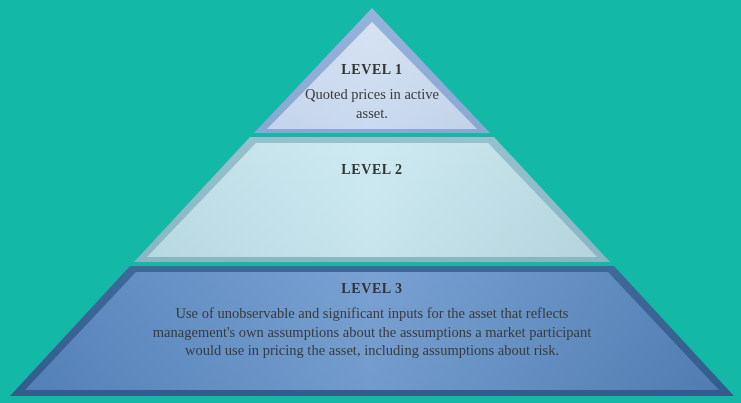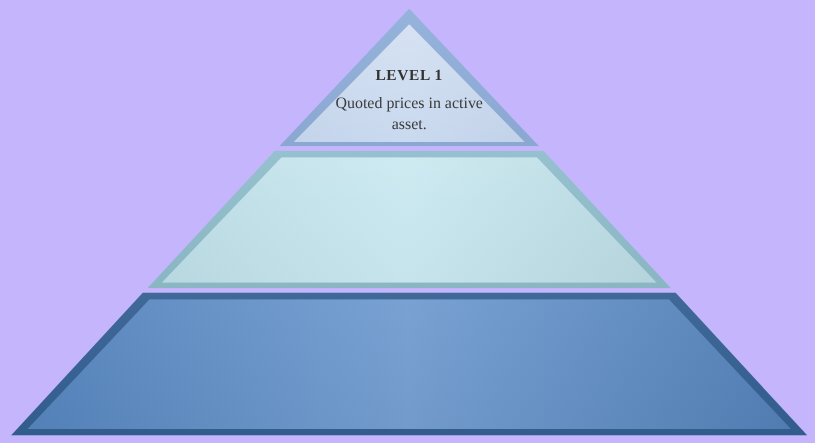--- a/index.html
+++ b/index.html
@@ -5,21 +5,21 @@
   html, body {
     margin: 0;
     padding: 0;
     background: #ffffff;
     font-family: "Liberation Serif", "DejaVu Serif", serif;
   }
   .stage {
     position: relative;
     width: 741px;
     height: 403px;
-    background: #c4b5fd;
+    background: #14b8a6;
     overflow: hidden;
   }
   .shape {
     position: absolute;
     left: 0; top: 0;
     width: 741px; height: 403px;
   }
   
   .lv0-outer { clip-path: polygon(372px 8px, 490px 133px, 254px 133px); }
   .lv1-outer { clip-path: polygon(250px 137px, 494px 137px, 610px 262px, 134px 262px); }
@@ -69,18 +69,21 @@
 
   <div class="shape lv2-outer outer-sheen" style="background-color: rgb(56, 104, 159);"></div>
   <div class="shape lv2-inner inner-sheen" style="background-color: rgb(90, 142, 205);"></div>
 
   <div class="level-text lt0">
     <div class="level-label">LEVEL 1</div>
     <div class="level-body">Quoted prices in active asset.</div>
   </div>
 
   <div class="level-text lt1">
+    <div class="level-label">LEVEL 2</div>
   </div>
 
   <div class="level-text lt2">
+    <div class="level-label">LEVEL 3</div>
+    <div class="level-body">Use of unobservable and significant inputs for the asset that reflects management's own assumptions about the assumptions a market participant would use in pricing the asset, including assumptions about risk.</div>
   </div>
 
 </div>
 
 </body></html>

